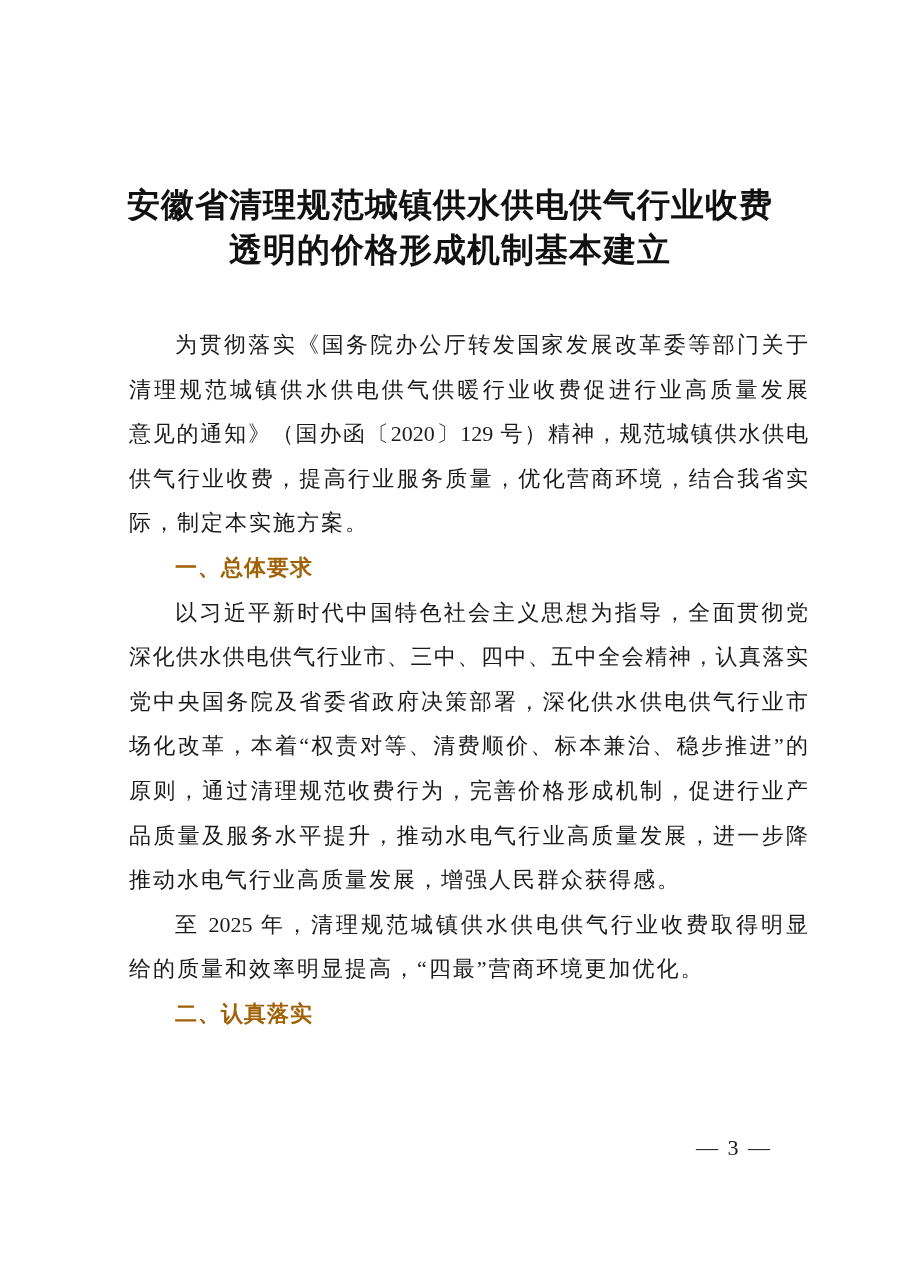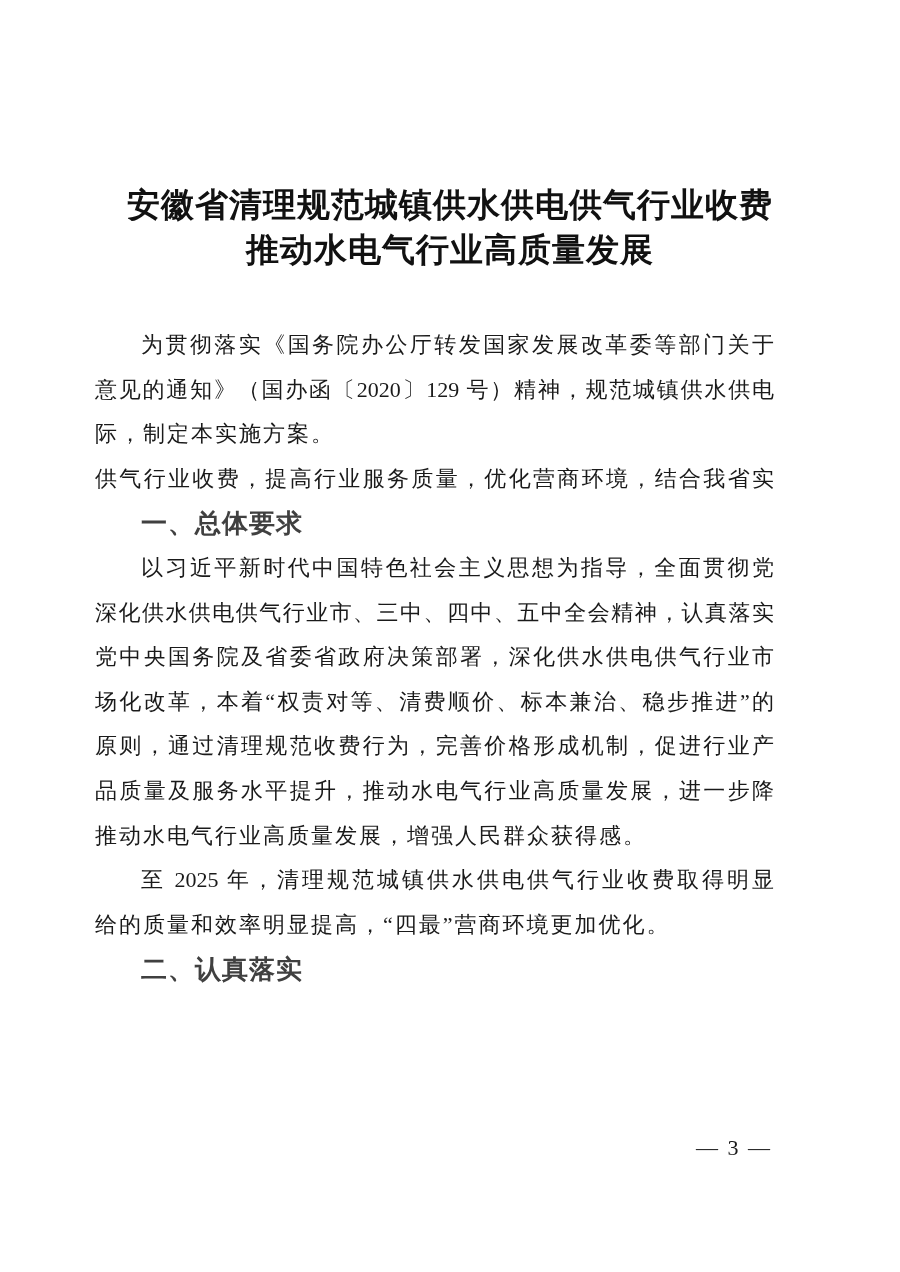--- a/index.html
+++ b/index.html
@@ -23,21 +23,21 @@
     font-family: "Liberation Serif", "DejaVu Serif", serif;
     font-weight: bold;
     font-size: 33px;
     line-height: 45px;
     letter-spacing: 1px;
     color: #111111;
   }
   .content {
     position: absolute;
     top: 323px;
-    left: 95px;
+    left: 129px;
     width: 679px;
     font-size: 22px;
   }
   .line {
     line-height: 44.6px;
     text-align: justify;
     text-align-last: justify;
     white-space: nowrap;
     letter-spacing: 0;
   }
@@ -45,50 +45,51 @@
   .line.last {
     text-align-last: left;
     letter-spacing: 2px;
     white-space: normal;
   }
   .heading {
     line-height: 44.6px;
     padding-left: 46px;
     font-family: "Liberation Sans", "DejaVu Sans", sans-serif;
     font-weight: bold;
-    font-size: 26px;
+    font-size: 22px;
     letter-spacing: 1px;
-    color: #404040;
+    color: #a16207;
   }
   .page-number {
     position: absolute;
     top: 1133px;
     right: 128px;
     font-size: 22px;
     line-height: 30px;
     letter-spacing: 2px;
     color: #1a1a1a;
   }
 </style>
 </head>
 <body>
 
 <div class="page">
 
   <div class="title">
     <div>安徽省清理规范城镇供水供电供气行业收费</div>
-    <div>推动水电气行业高质量发展</div>
+    <div>透明的价格形成机制基本建立</div>
   </div>
 
   <div class="content">
     <div class="para">
         <div class="line indent">为贯彻落实《国务院办公厅转发国家发展改革委等部门关于</div>
+        <div class="line">清理规范城镇供水供电供气供暖行业收费促进行业高质量发展</div>
         <div class="line">意见的通知》（国办函〔2020〕129 号）精神，规范城镇供水供电</div>
+        <div class="line">供气行业收费，提高行业服务质量，优化营商环境，结合我省实</div>
         <div class="line last">际，制定本实施方案。</div>
-        <div class="line">供气行业收费，提高行业服务质量，优化营商环境，结合我省实</div>
       </div>
     <div class="heading">一、总体要求</div>
     <div class="para">
         <div class="line indent">以习近平新时代中国特色社会主义思想为指导，全面贯彻党</div>
         <div class="line">深化供水供电供气行业市、三中、四中、五中全会精神，认真落实</div>
         <div class="line">党中央国务院及省委省政府决策部署，深化供水供电供气行业市</div>
         <div class="line">场化改革，本着“权责对等、清费顺价、标本兼治、稳步推进”的</div>
         <div class="line">原则，通过清理规范收费行为，完善价格形成机制，促进行业产</div>
         <div class="line">品质量及服务水平提升，推动水电气行业高质量发展，进一步降</div>
         <div class="line last">推动水电气行业高质量发展，增强人民群众获得感。</div>

